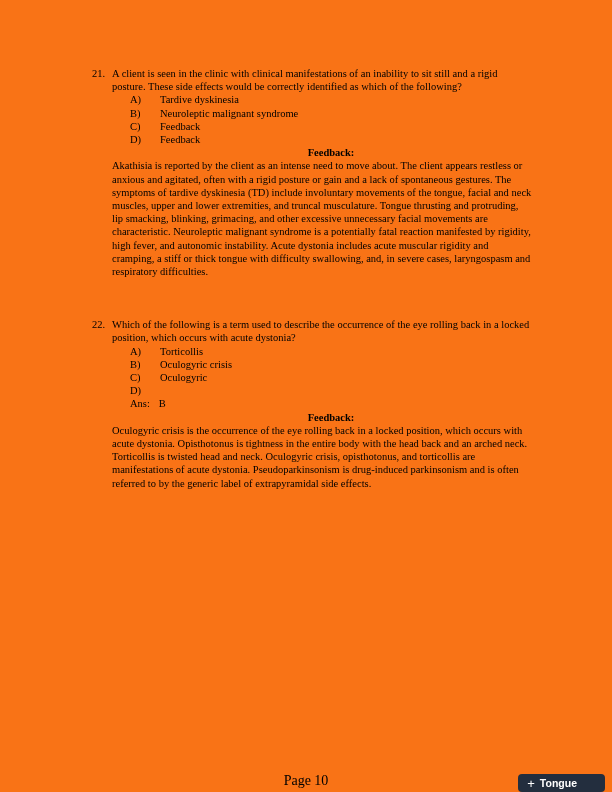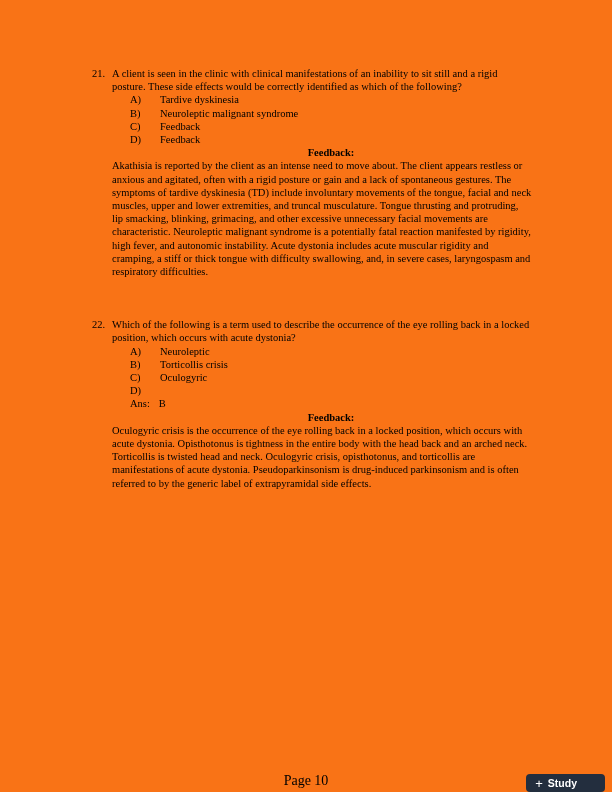--- a/index.html
+++ b/index.html
@@ -91,25 +91,25 @@
       </div>
     </div>
 
     <div class="question">
       <div class="qnum">22.</div>
       <div class="qbody">
         <div class="qtext">Which of the following is a term used to describe the occurrence of the eye rolling back in a locked position, which occurs with acute dystonia?</div>
         <div class="options">
           <div class="option">
             <span class="opt-letter">A)</span>
-            <span class="opt-text">Neuroleptic</span>
+            <span class="opt-text">Torticollis</span>
           </div>
           <div class="option">
             <span class="opt-letter">B)</span>
-            <span class="opt-text">Torticollis crisis</span>
+            <span class="opt-text">Oculogyric crisis</span>
           </div>
           <div class="option">
             <span class="opt-letter">C)</span>
             <span class="opt-text">Oculogyric</span>
           </div>
           <div class="option">
             <span class="opt-letter">D)</span>
           </div>
         </div>
         <div class="ans-row">
@@ -121,16 +121,16 @@
     </div>
 
   </div>
 
   <div class="footer">
     <span>Page 10</span>
   </div>
 
   <div class="brand-badge" style="background: rgb(35, 46, 62);">
     <span class="brand-plus">+</span>
-      <span>Study</span>
+      <span>Tongue</span>
       <span class="brand-xy" style="color: rgb(77, 166, 255); margin-top: 36px;">XY</span>
   </div>
 </div>
 
 </body></html>

